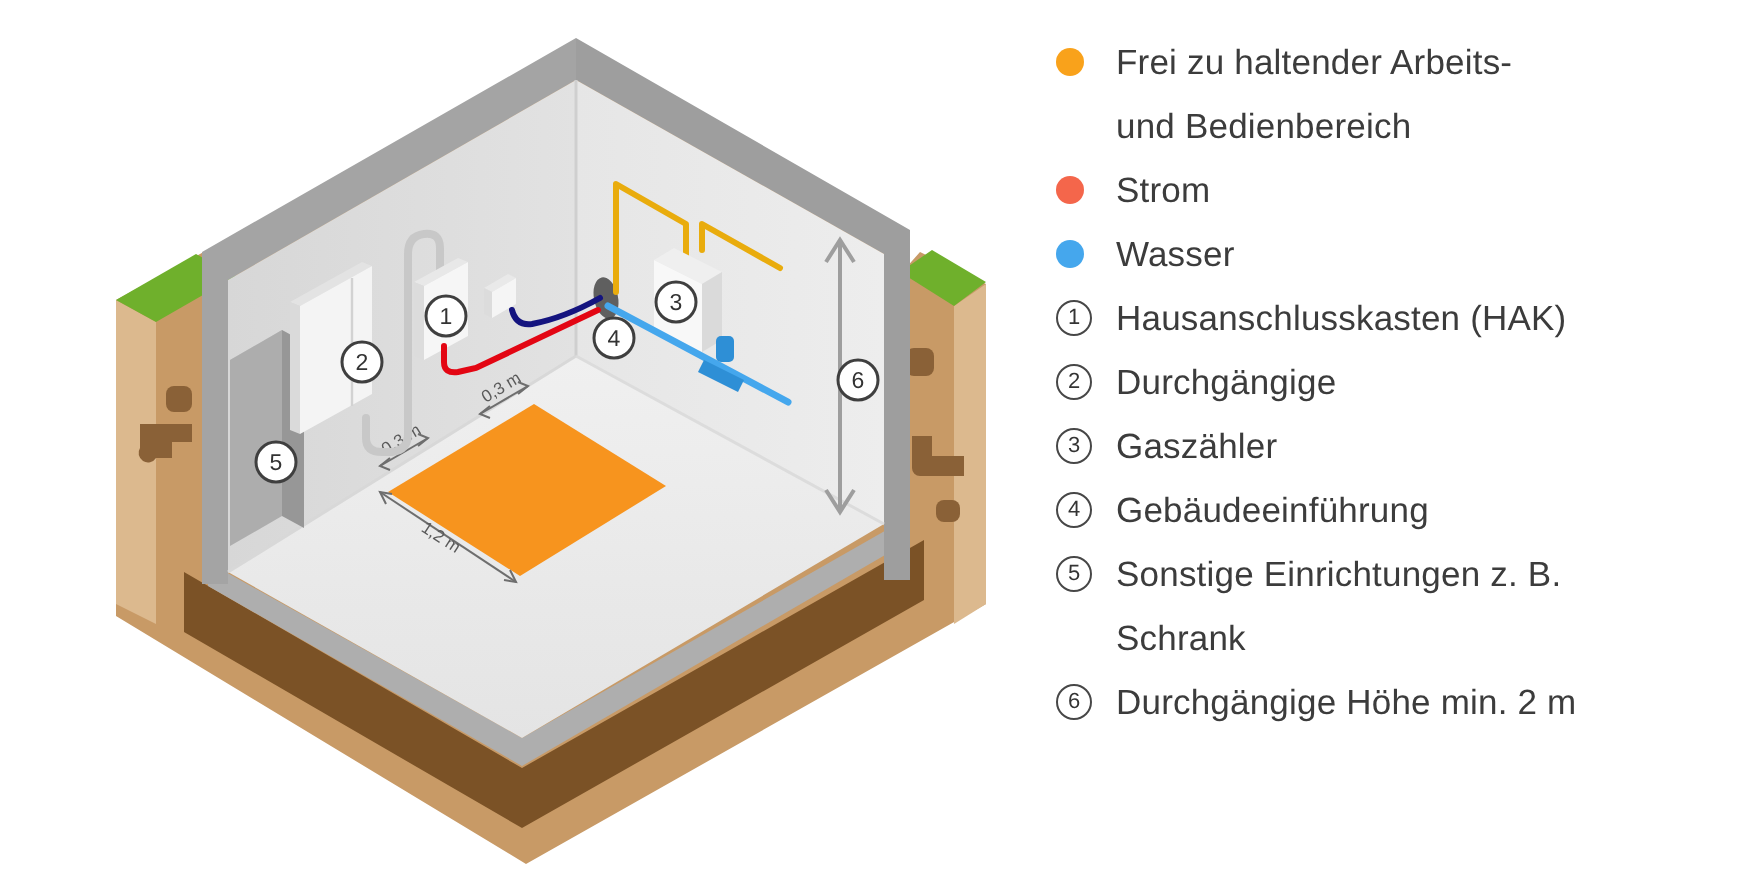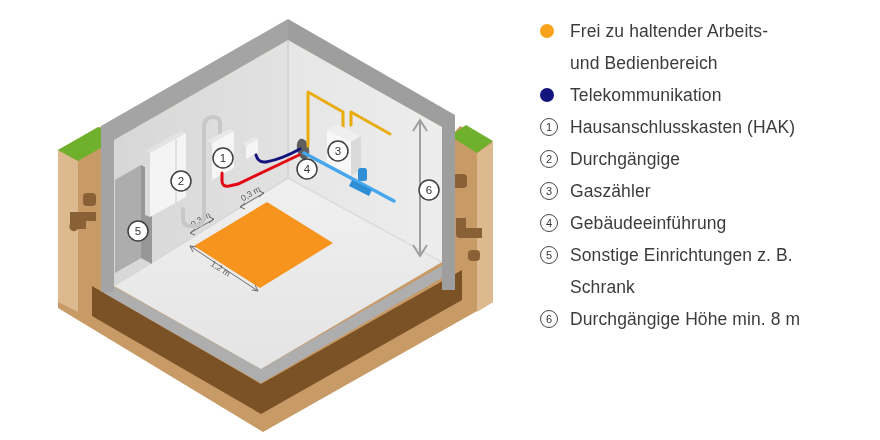--- a/index.html
+++ b/index.html
@@ -1,19 +1,19 @@
 <!DOCTYPE html>
 <html><head>
 <meta charset="utf-8">
 <style>
   html,body{margin:0;padding:0;background:#ffffff;}
   .stage{position:relative;width:880px;height:440px;background:#ffffff;overflow:hidden;
          font-family:"Liberation Sans", sans-serif;}
   .scene{position:absolute;left:0;top:0;}
-  .legend{position:absolute;left:540px;top:15px;width:340px;color:#3C3C3C;}
+  .legend{position:absolute;left:528px;top:15px;width:340px;color:#3C3C3C;}
   .legend-item{display:grid;grid-template-columns:30px 1fr;align-items:start;}
   .legend-text{font-size:17.5px;line-height:32px;white-space:pre-line;letter-spacing:0.1px;}
   .marker-dot{width:14px;height:14px;border-radius:50%;margin-top:9px;}
   .marker-num{width:16px;height:16px;border:1.4px solid #474747;border-radius:50%;
               font-size:11px;line-height:16px;text-align:center;color:#343434;margin-top:7px;}
   svg text{font-family:"Liberation Sans", sans-serif;}
   .callout-circle{fill:#ffffff;stroke:#3F3F3F;stroke-width:1.5;}
   .callout-num{font-size:11.5px;fill:#333333;text-anchor:middle;}
   .dim-label{font-size:8.5px;fill:#5a5a5a;text-anchor:middle;}
 </style>
@@ -167,22 +167,26 @@
     </g>
   </svg>
 
   <div class="legend" id="legend">
       <div class="legend-item">
         <div class="marker-dot" style="background: rgb(249, 162, 27);"></div>
         <div class="legend-text">Frei zu haltender Arbeits-
 und Bedienbereich</div>
       </div>
       <div class="legend-item">
-        <div class="marker-dot" style="background: rgb(20, 20, 127);"></div>
-        <div class="legend-text">Telekommunikation</div>
+        <div class="marker-dot" style="background: rgb(244, 102, 75);"></div>
+        <div class="legend-text">Strom</div>
+      </div>
+      <div class="legend-item">
+        <div class="marker-dot" style="background: rgb(69, 167, 237);"></div>
+        <div class="legend-text">Wasser</div>
       </div>
       <div class="legend-item">
         <div class="marker-num">1</div>
         <div class="legend-text">Hausanschlusskasten (HAK)</div>
       </div>
       <div class="legend-item">
         <div class="marker-num">2</div>
         <div class="legend-text">Durchgängige</div>
       </div>
       <div class="legend-item">
@@ -193,16 +197,16 @@
         <div class="marker-num">4</div>
         <div class="legend-text">Gebäudeeinführung</div>
       </div>
       <div class="legend-item">
         <div class="marker-num">5</div>
         <div class="legend-text">Sonstige Einrichtungen z. B.
 Schrank</div>
       </div>
       <div class="legend-item">
         <div class="marker-num">6</div>
-        <div class="legend-text">Durchgängige Höhe min. 8 m</div>
+        <div class="legend-text">Durchgängige Höhe min. 2 m</div>
       </div>
     </div>
 </div>
 
 </body></html>

